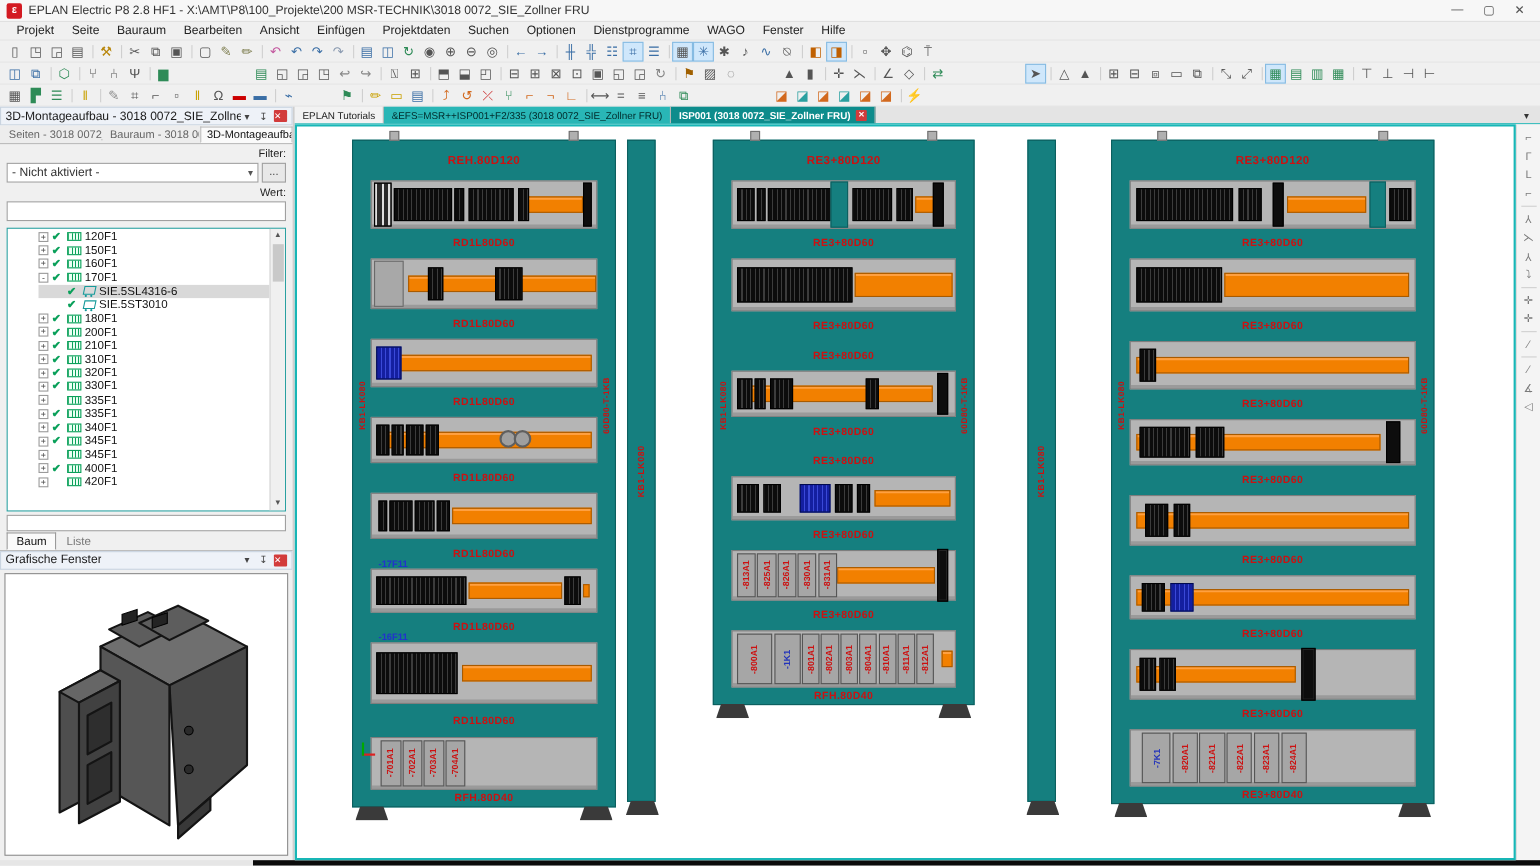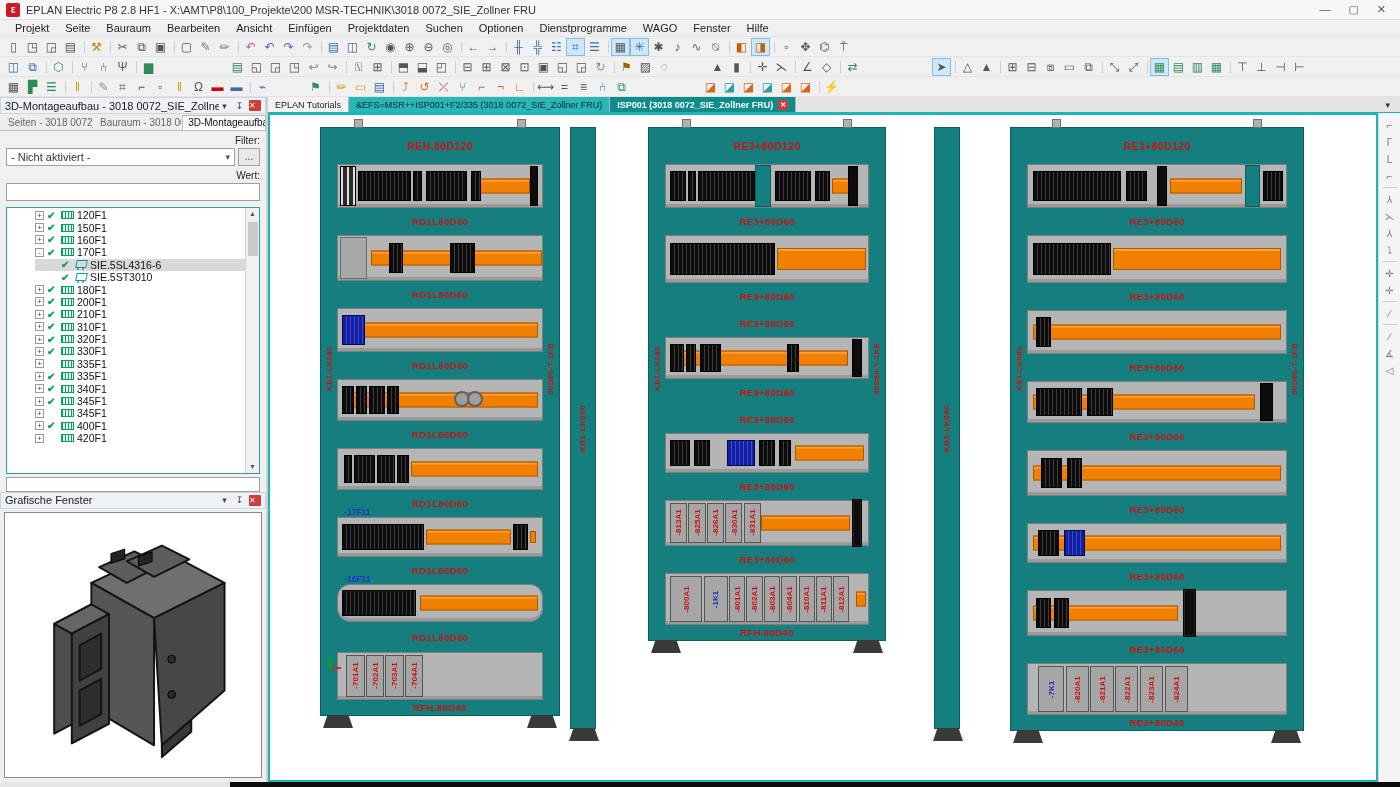--- a/index.html
+++ b/index.html
@@ -435,20 +435,24 @@
             </div>
           </div>
         <div class="vscroll">
           <span class="sarrow">▲</span>
           <span class="thumb"></span>
           <span class="spacer"></span>
           <span class="sarrow">▼</span>
         </div>
       </div>
       <div class="mini-box"></div>
+      <div class="bottom-tabs" id="bottom-tabs">
+          <div class="btab active">Baum</div>
+          <div class="btab">Liste</div>
+        </div>
       <div class="dock-header">
         <div class="dock-title">Grafische Fenster</div>
         <div class="dock-icons">
           <span class="di">▾</span>
           <span class="di">↧</span>
           <span class="close">✕</span>
         </div>
       </div>
       <div class="preview-box">
         <svg width="235" height="245" viewBox="0 0 240 250">
@@ -549,21 +553,21 @@
                 <div class="rail" style="height: 40px;">
                   <div class="duct" style="left: 43%; width: 42%;"></div>
                   <div class="blk d" style="left: 2%; width: 40%;"></div>
                   <div class="blk d" style="left: 86%; width: 7%;"></div>
                   <div class="blk o" style="left: 94%; width: 3%;"></div>
                   <span class="anno blue" style="left: 3%;">-17F11</span>
                 </div>
                 <div class="band" style="height: 27px;">
                   <span>RD1L80D60</span>
                 </div>
-                <div class="rail" style="height: 38px; border-radius: 13px;">
+                <div class="rail" style="height: 56px;">
                   <div class="duct" style="left: 40%; width: 58%;"></div>
                   <div class="blk d" style="left: 2%; width: 36%;"></div>
                   <span class="anno blue" style="left: 3%;">-16F11</span>
                 </div>
                 <div class="band" style="height: 30px;">
                   <span>RD1L80D60</span>
                 </div>
                 <div class="rail" style="height: 48px;">
                   <div class="vbox" style="left: 4%; width: 9%;">
                     <span>-701A1</span>

